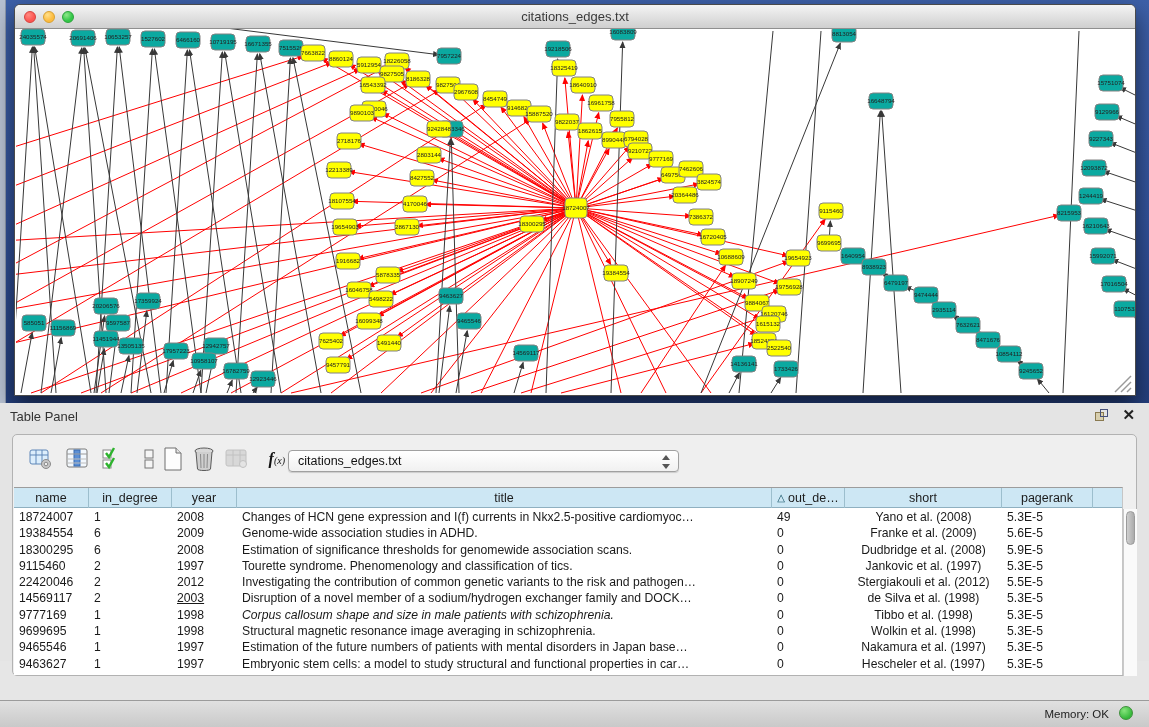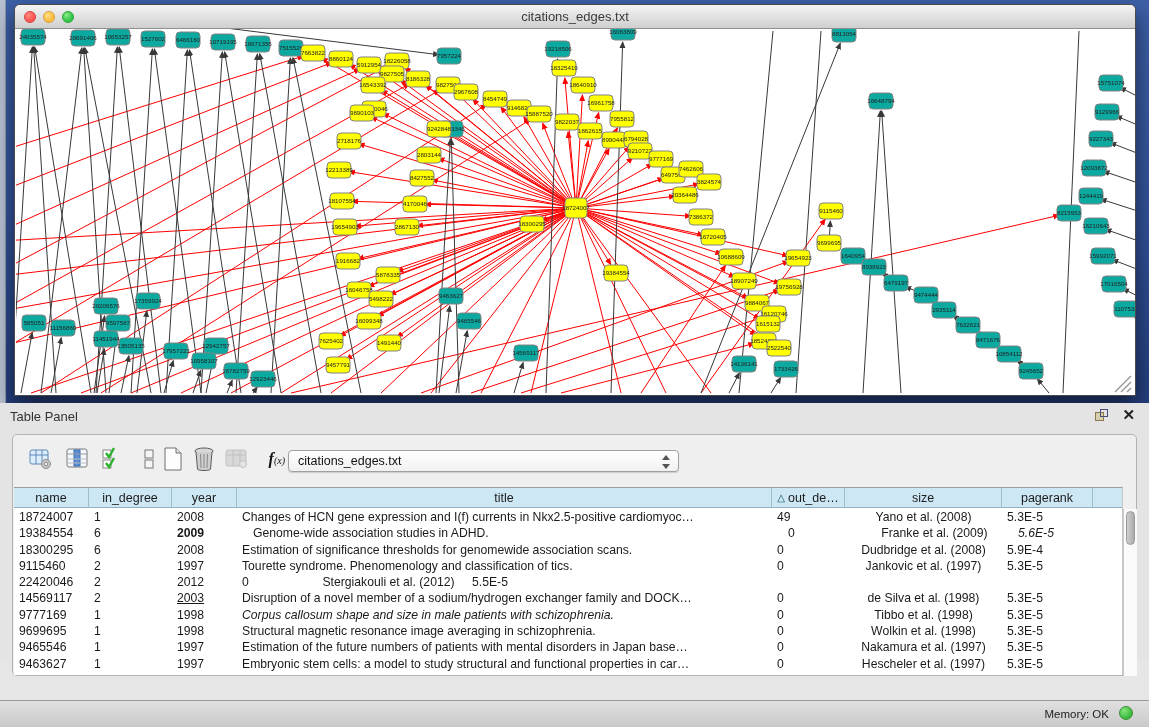--- a/index.html
+++ b/index.html
@@ -795,65 +795,66 @@
       </div>
     </div>
 
     <div id="grid">
       <div id="grid-header">
           <div class="hcell" style="width: 75px; flex: 0 0 75px;">name</div>
           <div class="hcell" style="width: 83px; flex: 0 0 83px;">in_degree</div>
           <div class="hcell" style="width: 65px; flex: 0 0 65px;">year</div>
           <div class="hcell" style="width: 535px; flex: 0 0 535px;">title</div>
           <div class="hcell" style="width: 73px; flex: 0 0 73px;"><span class="sort-tri">△</span>out_de…</div>
-          <div class="hcell" style="width: 157px; flex: 0 0 157px;">size</div>
+          <div class="hcell" style="width: 157px; flex: 0 0 157px;">short</div>
           <div class="hcell" style="width: 91px; flex: 0 0 91px;">pagerank</div>
           <div class="hcell" style="flex: 1 1 0%; border-right: none;"></div>
         </div>
       <div id="grid-rows">
           <div class="trow">
             <div class="tcell" style="width: 75px; flex: 0 0 75px;">18724007</div>
             <div class="tcell" style="width: 83px; flex: 0 0 83px;">1</div>
             <div class="tcell" style="width: 65px; flex: 0 0 65px;">2008</div>
             <div class="tcell" style="width: 535px; flex: 0 0 535px;">Changes of HCN gene expression and I(f) currents in Nkx2.5-positive cardiomyoc…</div>
             <div class="tcell" style="width: 73px; flex: 0 0 73px;">49</div>
             <div class="tcell center" style="width: 157px; flex: 0 0 157px;">Yano et al. (2008)</div>
             <div class="tcell" style="width: 91px; flex: 0 0 91px;">5.3E-5</div>
           </div>
           <div class="trow">
             <div class="tcell" style="width: 75px; flex: 0 0 75px;">19384554</div>
             <div class="tcell" style="width: 83px; flex: 0 0 83px;">6</div>
-            <div class="tcell" style="width: 65px; flex: 0 0 65px; font-weight: bold;">2009</div>
-            <div class="tcell" style="width: 535px; flex: 0 0 535px; margin-left: 11px;">Genome-wide association studies in ADHD.</div>
+            <div class="tcell" style="width: 65px; flex: 0 0 65px;">2009</div>
+            <div class="tcell" style="width: 535px; flex: 0 0 535px;">Genome-wide association studies in ADHD.</div>
             <div class="tcell" style="width: 73px; flex: 0 0 73px;">0</div>
             <div class="tcell center" style="width: 157px; flex: 0 0 157px;">Franke et al. (2009)</div>
-            <div class="tcell" style="width: 91px; flex: 0 0 91px; font-style: italic;">5.6E-5</div>
+            <div class="tcell" style="width: 91px; flex: 0 0 91px;">5.6E-5</div>
           </div>
           <div class="trow">
             <div class="tcell" style="width: 75px; flex: 0 0 75px;">18300295</div>
             <div class="tcell" style="width: 83px; flex: 0 0 83px;">6</div>
             <div class="tcell" style="width: 65px; flex: 0 0 65px;">2008</div>
             <div class="tcell" style="width: 535px; flex: 0 0 535px;">Estimation of significance thresholds for genomewide association scans.</div>
             <div class="tcell" style="width: 73px; flex: 0 0 73px;">0</div>
             <div class="tcell center" style="width: 157px; flex: 0 0 157px;">Dudbridge et al. (2008)</div>
-            <div class="tcell" style="width: 91px; flex: 0 0 91px;">5.9E-4</div>
+            <div class="tcell" style="width: 91px; flex: 0 0 91px;">5.9E-5</div>
           </div>
           <div class="trow">
             <div class="tcell" style="width: 75px; flex: 0 0 75px;">9115460</div>
             <div class="tcell" style="width: 83px; flex: 0 0 83px;">2</div>
             <div class="tcell" style="width: 65px; flex: 0 0 65px;">1997</div>
             <div class="tcell" style="width: 535px; flex: 0 0 535px;">Tourette syndrome. Phenomenology and classification of tics.</div>
             <div class="tcell" style="width: 73px; flex: 0 0 73px;">0</div>
             <div class="tcell center" style="width: 157px; flex: 0 0 157px;">Jankovic et al. (1997)</div>
             <div class="tcell" style="width: 91px; flex: 0 0 91px;">5.3E-5</div>
           </div>
           <div class="trow">
             <div class="tcell" style="width: 75px; flex: 0 0 75px;">22420046</div>
             <div class="tcell" style="width: 83px; flex: 0 0 83px;">2</div>
             <div class="tcell" style="width: 65px; flex: 0 0 65px;">2012</div>
+            <div class="tcell" style="width: 535px; flex: 0 0 535px;">Investigating the contribution of common genetic variants to the risk and pathogen…</div>
             <div class="tcell" style="width: 73px; flex: 0 0 73px;">0</div>
             <div class="tcell center" style="width: 157px; flex: 0 0 157px;">Stergiakouli et al. (2012)</div>
             <div class="tcell" style="width: 91px; flex: 0 0 91px;">5.5E-5</div>
           </div>
           <div class="trow">
             <div class="tcell" style="width: 75px; flex: 0 0 75px;">14569117</div>
             <div class="tcell" style="width: 83px; flex: 0 0 83px;">2</div>
             <div class="tcell" style="width: 65px; flex: 0 0 65px; text-decoration: underline;">2003</div>
             <div class="tcell" style="width: 535px; flex: 0 0 535px;">Disruption of a novel member of a sodium/hydrogen exchanger family and DOCK…</div>
             <div class="tcell" style="width: 73px; flex: 0 0 73px;">0</div>

